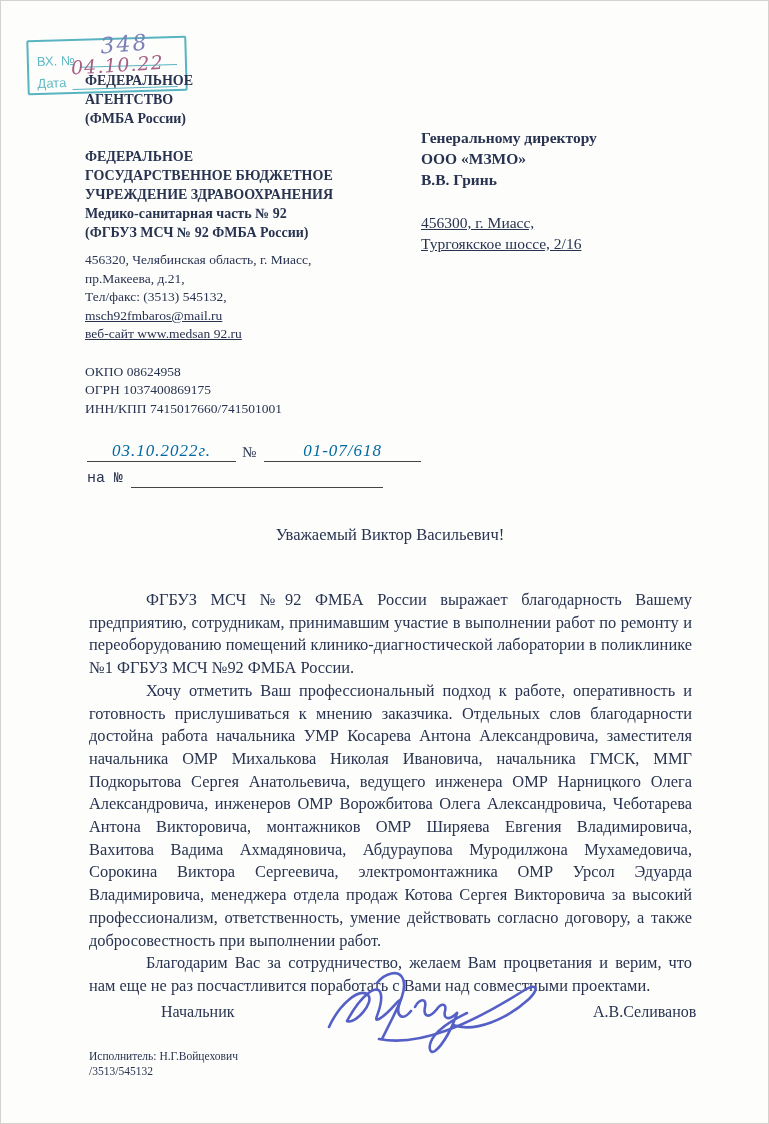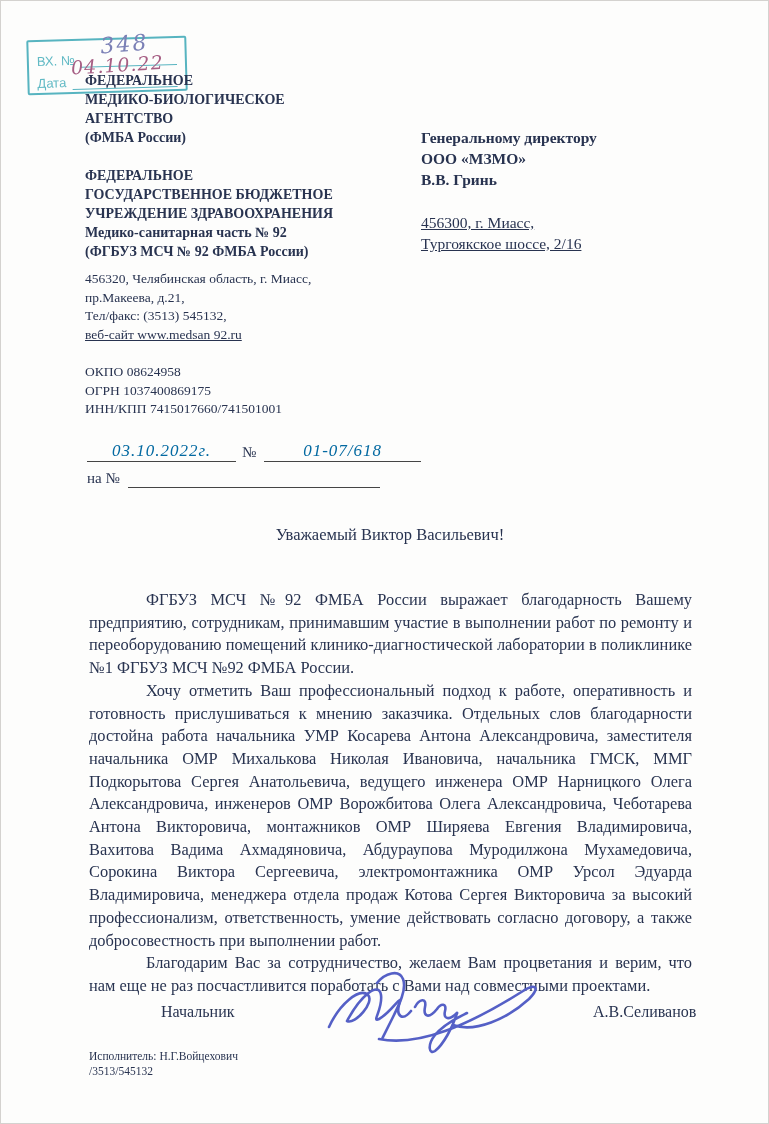--- a/index.html
+++ b/index.html
@@ -49,21 +49,21 @@
   .ref { position:absolute; left:86px; top:433px; width:334px; font-size:15px; }
   .ref-line1 { display:flex; align-items:flex-end; height:28px; }
   .hand {
     font-family:Liberation Serif, serif; font-style:italic;
     color:#0369a1; font-size:17px; letter-spacing:1px; white-space:nowrap;
   }
   .fill-line { border-bottom:1.4px solid #454545; text-align:center; }
   .ref-date { width:152px; }
   .ref-no-label { margin:0 8px 1px 6px; }
   .ref-number { width:160px; }
-  .ref-line2 { display:flex; align-items:flex-end; height:26px; }
+  .ref-line2 { display:flex; align-items:flex-end; height:26px;font-family:Liberation Mono, monospace; }
   .ref-line2 .lbl { margin-right:8px; margin-bottom:1px; }
   .ref-reply-blank { width:252px; height:18px; }
 
   
   .recipient { position:absolute; left:420px; top:126px; width:300px; font-size:15.5px; }
   .recipient .bold-lines div { font-weight:bold; line-height:21px; }
   .recipient .addr { margin-top:22px; line-height:21px;text-decoration:underline; }
 
   
   .salutation {
@@ -98,35 +98,35 @@
       <span class="lbl">Дата</span>
       <span class="line"></span>
     </div>
     <span class="stamp-hand-number">348</span>
     <span class="stamp-hand-date">04.10.22</span>
   </div>
 
   <div class="lh-left">
     <div class="lh-agency">
       <div>ФЕДЕРАЛЬНОЕ</div>
-      <div>МЕДИКО-БИОЛОГИЧЕСКОЕ</div>
       <div>АГЕНТСТВО</div>
       <div>(ФМБА России)</div>
     </div>
     <div class="lh-org">
       <div>ФЕДЕРАЛЬНОЕ</div>
       <div>ГОСУДАРСТВЕННОЕ БЮДЖЕТНОЕ</div>
       <div>УЧРЕЖДЕНИЕ ЗДРАВООХРАНЕНИЯ</div>
       <div>Медико-санитарная часть № 92</div>
       <div>(ФГБУЗ МСЧ № 92 ФМБА России)</div>
     </div>
     <div class="lh-address">
       <div>456320, Челябинская область, г. Миасс,</div>
       <div>пр.Макеева, д.21,</div>
       <div>Тел/факс: (3513) 545132,</div>
+      <div class="u">msch92fmbaros@mail.ru</div>
       <div class="u">веб-сайт www.medsan 92.ru</div>
     </div>
     <div class="lh-codes">
       <div>ОКПО 08624958</div>
       <div>ОГРН 1037400869175</div>
       <div>ИНН/КПП 7415017660/741501001</div>
     </div>
   </div>
 
   <div class="ref">

